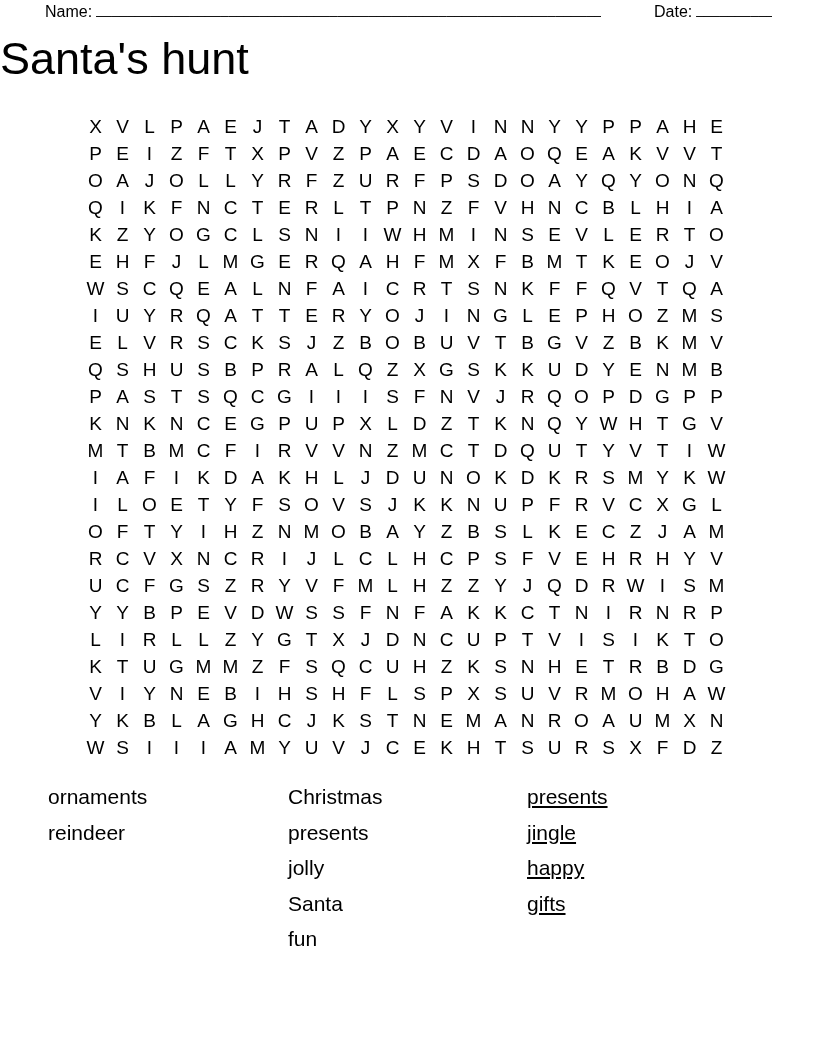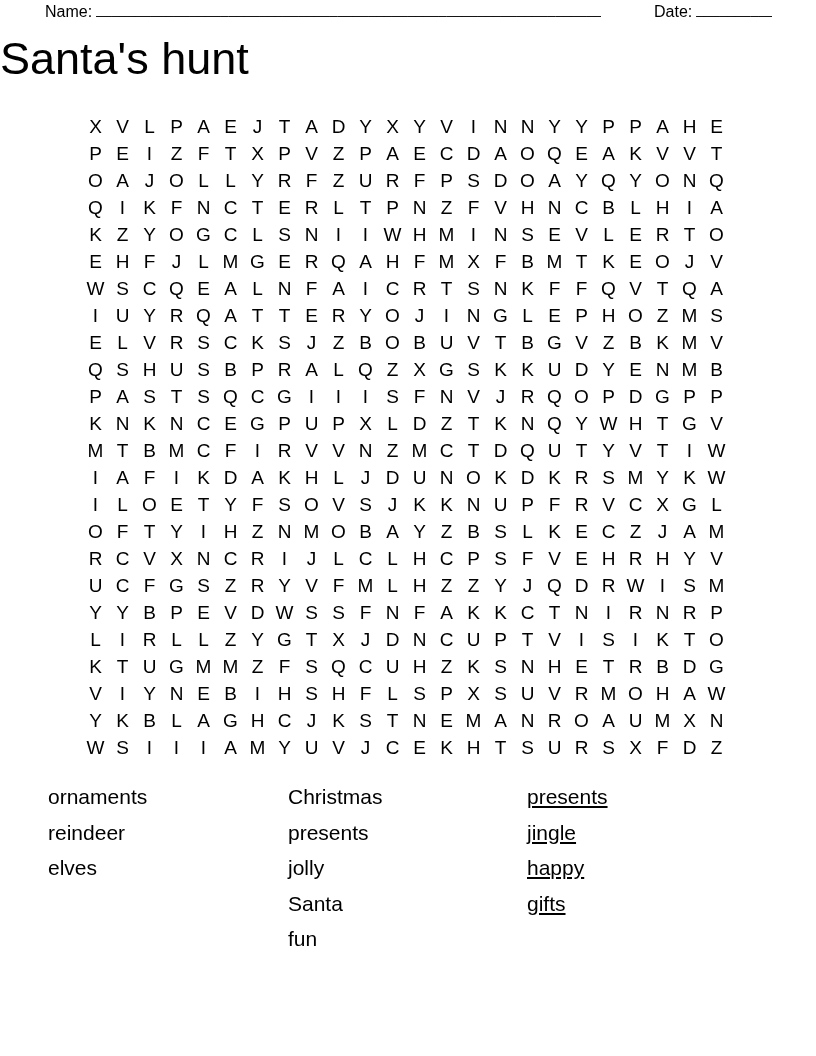--- a/index.html
+++ b/index.html
@@ -657,21 +657,20 @@
       <span class="cell">X</span>
       <span class="cell">F</span>
       <span class="cell">D</span>
       <span class="cell">Z</span>
     </div>
 
   <div class="words">
     <div class="word-col word-col-1">
         <div class="word">ornaments</div>
         <div class="word">reindeer</div>
-        <div class="word">elves</div>
       </div>
     <div class="word-col word-col-2">
         <div class="word">Christmas</div>
         <div class="word">presents</div>
         <div class="word">jolly</div>
         <div class="word">Santa</div>
         <div class="word">fun</div>
       </div>
     <div class="word-col word-col-3">
         <div class="word">presents</div>

